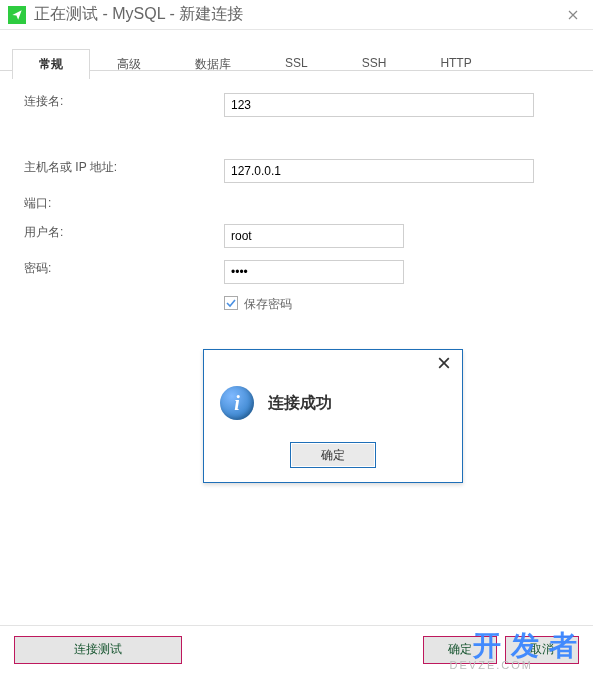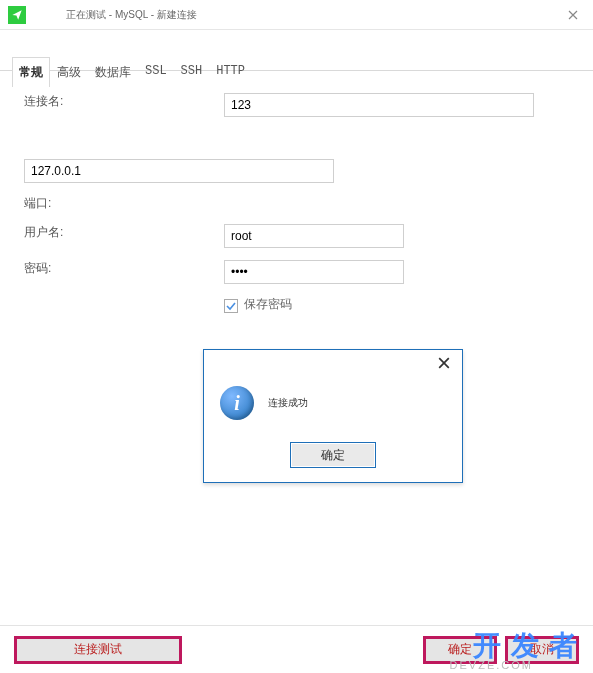--- a/index.html
+++ b/index.html
@@ -22,45 +22,44 @@
       align-items: center;
       padding: 0 8px;
     }
     .titlebar .app-icon {
       width: 18px; height: 18px;
       background: #2ecc40;
       display: flex; align-items: center; justify-content: center;
       margin-right: 8px;
     }
     .titlebar .app-icon svg { width: 14px; height: 14px; }
-    .titlebar .title { color: #666; font-size: 10px; flex: 1; margin-left: 32px; }
+    .titlebar .title { color: #666; font-size: 16px; flex: 1; }
     .titlebar .close {
       width: 40px; height: 30px;
       display: flex; align-items: center; justify-content: center;
       color: #888; cursor: pointer;
       margin-right: -8px;
     }
     .titlebar .close svg { width: 10px; height: 10px; }
     
     .tabs {
       display: flex;
       padding: 10px 12px 0 12px;
       border-bottom: 1px solid #d9d9d9;
       gap: 0;
     }
     .tab {
-      padding: 6px 6px;
+      padding: 6px 26px;
       color: #555;
       cursor: pointer;
       border: 1px solid transparent;
       border-bottom: none;
       position: relative;
-      top: 17px;
+      top: 9px;
       background: transparent;
-      font-family: Liberation Mono, monospace;
     }
     .tab.active {
       border-color: #d9d9d9;
       background: #fff;
       font-weight: bold;
       color: #333;
     }
     
     .form {
       padding: 22px 24px 16px 24px;
@@ -79,21 +78,21 @@
       height: 24px;
       border: 1px solid #cfcfcf;
       padding: 2px 6px;
       font-size: 12px;
       font-family: inherit;
       background: #fff;
     }
     .row.gap { margin-bottom: 42px; }
     .checkrow {
       margin-left: 200px;
-      display: flex; align-items: flex-end;
+      display: flex; align-items: flex-start;
       color: #666;
       gap: 6px;
       margin-top: 4px;
     }
     .checkrow .cb {
       width: 14px; height: 14px;
       border: 1px solid #aaa;
       display: flex; align-items: center; justify-content: center;
       color: #4a90e2;
       font-size: 11px;
@@ -108,23 +107,23 @@
       display: flex;
       align-items: center;
       justify-content: space-between;
       padding: 0 14px;
       background: #fff;
     }
     .footer .btn {
       min-width: 168px;
       height: 28px;
       background: #e5e5e5;
-      border: 3px solid #be185d;
-      display: flex; align-items: center; justify-content: center;
-      color: #b91c1c;
+      border: 1px solid #be185d;
+      display: flex; align-items: center; justify-content: center;
+      color: #14532d;
       cursor: pointer;
     }
     .footer .rightgrp { display:flex; gap: 8px; }
     .footer .btn.small { min-width: 74px; }
     .watermark {
       position: absolute;
       right: 6px; bottom: 8px;
       font-size: 28px;
       color: #3a86ff;
       font-weight: bold;
@@ -175,21 +174,21 @@
       border-radius: 50%;
       background: radial-gradient(circle at 35% 30%, #7fb9ff, #1e6fb8);
       display:flex; align-items:center; justify-content:center;
       color: #fff;
       font-family: Georgia, serif;
       font-style: italic;
       font-weight: bold;
       font-size: 20px;
       box-shadow: inset -2px -2px 4px rgba(0,0,0,.25);
     }
-    .dialog .msg { font-size: 10px; color: #333; }
+    .dialog .msg { font-size: 16px; color: #333; font-weight: bold; }
     .dialog .dlg-foot {
       display: flex; justify-content: center;
       padding: 6px 0 14px 0;
     }
     .dialog .dlg-btn {
       min-width: 86px;
       height: 26px;
       border: 1px solid #1e6fb8;
       background: #eaeaea;
       display:flex; align-items:center; justify-content:center;
@@ -222,20 +221,21 @@
   <div class="tab">SSH</div>
   <div class="tab">HTTP</div>
 </div>
 
 <div class="form">
   <div class="row gap">
     <span class="lbl">连接名:</span>
     <input type="text" value="123" style="">
   </div>
   <div class="row">
+    <span class="lbl">主机名或 IP 地址:</span>
     <input type="text" value="127.0.0.1" style="">
   </div>
   <div class="row">
     <span class="lbl">端口:</span>
   </div>
   <div class="row">
     <span class="lbl">用户名:</span>
     <input type="text" style="width: 180px;" value="root">
   </div>
   <div class="row">

